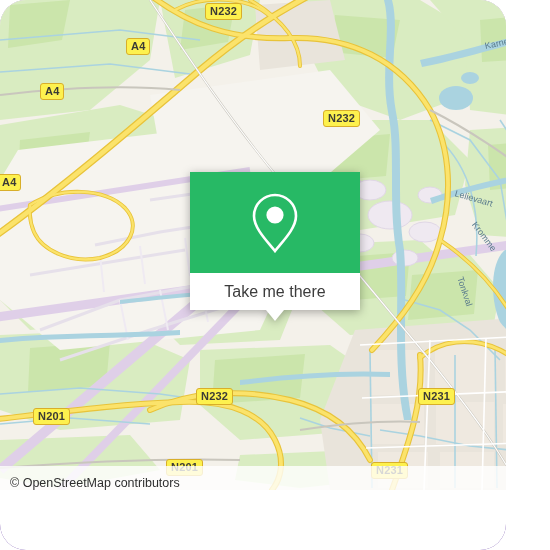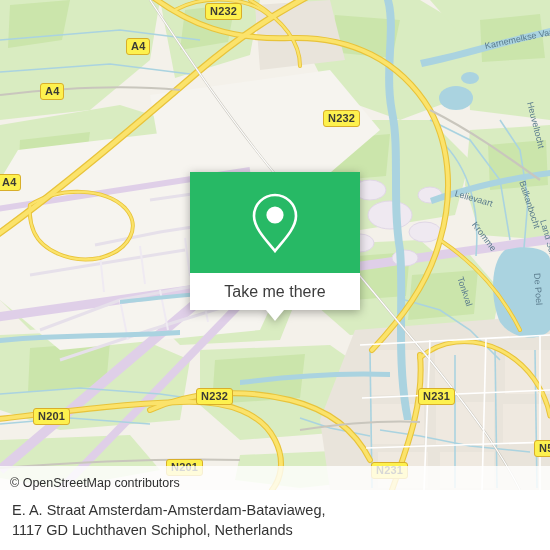--- a/index.html
+++ b/index.html
@@ -8,24 +8,25 @@
     background: #ffffff;
   }
   body {
     width: 550px;
     height: 550px;
     overflow: hidden;
     font-family: "Liberation Sans", sans-serif;
   }
   #app {
     position: relative;
-    width: 550px;
+    width: 506px;
     height: 550px;
     overflow: hidden;
     background: #4c1d95;
+    border-radius: 26px;
   }
 
   
   #map-area {
     position: absolute;
     left: 0; top: 0;
     width: 550px; height: 490px;
     overflow: hidden;
     background: #f2efe9;
   }
@@ -392,19 +393,15 @@
       </div>
       <div id="popup-tail"></div>
     </div>
 
     <div id="attribution">
       <span class="txt">© OpenStreetMap contributors</span>
     </div>
   </div>
 
   <div id="footer">
-    <div id="address">
-      <span class="l1">E. A. Straat Amsterdam-Amsterdam-Bataviaweg,</span>
-      <span class="l2">1117 GD Luchthaven Schiphol, Netherlands</span>
-    </div>
   </div>
 
 </div>
 
 </body></html>

